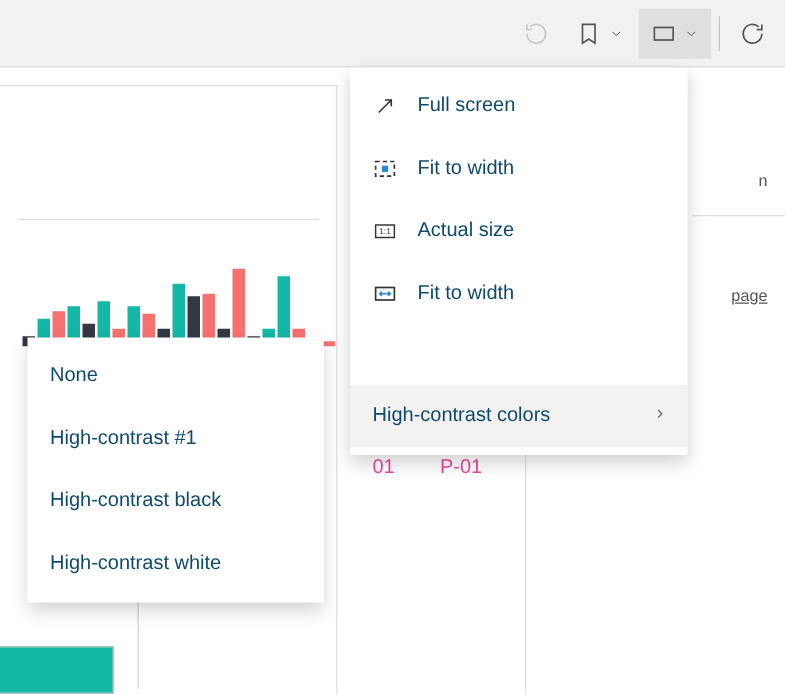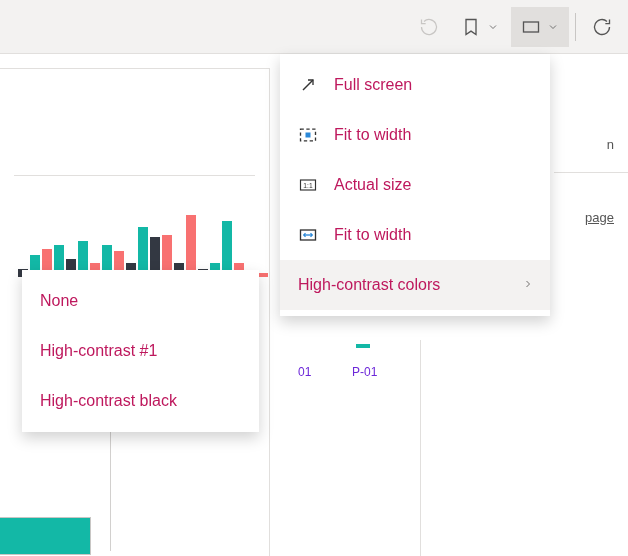--- a/index.html
+++ b/index.html
@@ -126,39 +126,39 @@
       background: #d2d0ce;
     }
 
     
     .side-label {
       position: absolute;
       color: #555;
       font-size: 13px;
     }
     .side-label.top { top: 137px; right: 14px; }
-    .side-label.page { top: 210px; right: 14px; text-decoration: underline; }
+    .side-label.page { top: 229px; right: 14px; text-decoration: underline; }
     .side-divider {
       position: absolute;
       top: 172px; right: 0; width: 74px; height: 1px;
       background: #e1dfdd;
     }
 
     
     .legend-swatch {
       position: absolute;
       top: 344px;
       left: 356px;
       width: 14px; height: 4px;
       background: #13b8a6;
     }
     .legend-tick {
       position: absolute;
-      color: #6d28d9;
-      font-size: 12px;
+      color: #ec4899;
+      font-size: 16px;
     }
     .legend-tick.t1 { top: 365px; left: 298px; }
     .legend-tick.t2 { top: 365px; left: 352px; }
     .visuals-border {
       position: absolute;
       top: 340px;
       left: 420px;
       width: 1px; height: 216px;
       background: #e1dfdd;
     }
@@ -174,25 +174,25 @@
       padding: 6px 0;
     }
     .menu-item {
       height: 50px;
       display: flex;
       align-items: center;
       padding: 0 18px;
       cursor: pointer;
       gap: 16px;
       font-size: 16px;
-      color: #be185d;
+      color: #0c4a6e;
       position: relative;
     }
     .menu-item.hover { background: #f3f2f1; }
-    .menu-item.has-sub { padding-right: 34px; }
+    .menu-item.has-sub { padding-right: 34px; margin-top: 48px; }
     .menu-item .sub-chev {
       position: absolute;
       right: 16px;
       top: 50%;
       transform: translateY(-50%);
     }
     .menu-icon {
       width: 20px; height: 20px;
       display: flex; align-items: center; justify-content: center;
       flex-shrink: 0;
@@ -340,13 +340,16 @@
 <div class="submenu">
   <div class="menu-item">
     <span>None</span>
   </div>
   <div class="menu-item">
     <span>High-contrast #1</span>
   </div>
   <div class="menu-item">
     <span>High-contrast black</span>
   </div>
+  <div class="menu-item">
+    <span>High-contrast white</span>
+  </div>
 </div>
 
 </body></html>

